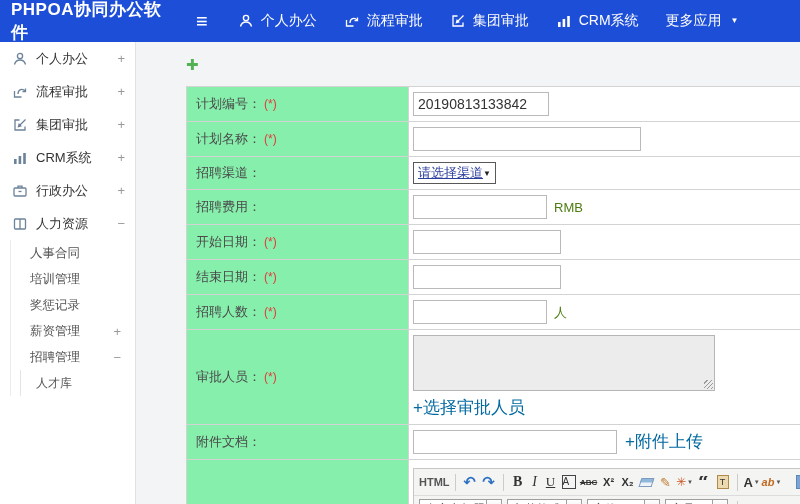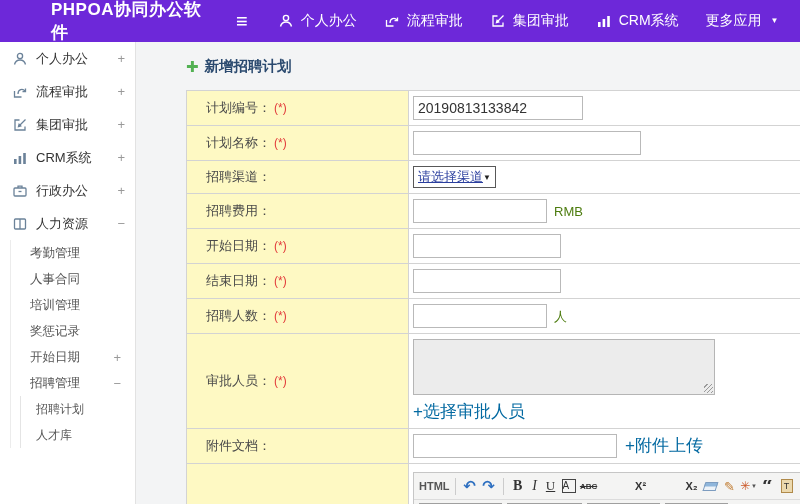--- a/index.html
+++ b/index.html
@@ -1,21 +1,21 @@
 <!DOCTYPE html>
 <html><head>
 <meta charset="utf-8">
 <style>
   * { margin:0; padding:0; box-sizing:border-box; }
   body { font-family:"Liberation Sans","DejaVu Sans",sans-serif; background:#888; }
   .screen { position:relative; width:800px; height:504px; overflow:hidden; background:#f3f4f5; }
 
   
-  .topbar { position:absolute; top:0; left:0; width:800px; height:42px; background:#6d28d9;
-            display:flex; align-items:center; color:#fff; z-index:5;padding-left:40px; }
+  .topbar { position:absolute; top:0; left:0; width:800px; height:42px; background:#1d4ed8;
+            display:flex; align-items:center; color:#fff; z-index:5; }
   .logo { font-size:17px; font-weight:bold; padding-left:11px; width:164px; letter-spacing:.5px; }
   .menu-toggle { font-size:20px; margin-left:32px; cursor:pointer; line-height:1; }
   .topnav { display:flex; align-items:center; margin-left:30px; gap:27px; font-size:14px; }
   .nav-item { display:flex; align-items:center; gap:7px; cursor:pointer; color:#fff; text-decoration:none; }
   .nic { width:16px; height:16px; display:inline-flex; }
   .nic svg { width:16px; height:16px; }
   .caret-dn { font-size:8px; line-height:1; margin-left:2px; }
 
   
   .sidebar { position:absolute; top:42px; left:0; width:136px; height:462px; background:#fff;
@@ -35,29 +35,29 @@
   .subsub-item { height:26px; display:flex; align-items:center; padding-left:15px; font-size:12px; color:#555; cursor:pointer; }
 
   
   .main { position:absolute; left:137px; top:42px; width:663px; height:462px; background:#f3f4f5; }
   .page-title { display:flex; align-items:center; gap:6px; padding:15px 0 0 49px; }
   .plus { color:#53b153; font-size:15px; font-weight:bold; line-height:1; }
   .page-title h1 { font-size:14.5px; color:#2b4a6f; font-weight:bold; }
 
   table.form { margin:14px 0 0 49px; border-collapse:collapse; width:660px; background:#fff; table-layout:fixed; }
   table.form td { border:1px solid #d3d3d3; vertical-align:middle; }
-  td.lbl { width:222px; padding-left:19px; font-size:13px; color:#4a4a4a; background:#fef9c3; }
+  td.lbl { width:222px; padding-left:9px; font-size:13px; color:#4a4a4a; background:#86efac; }
   td.val { padding:5px 4px; }
   tr.r-s td { height:33px; }
   tr.r-appr td { height:77px; }
   .req { color:#e23b3b; margin-left:3px; font-size:12px; }
 
   .inp { height:24px; border:1px solid #b9b9b9; background:#fff; padding:1px 4px; font-size:14px;
          color:#333; font-family:inherit; }
-  .w170{width:170px} .w228{width:228px} .w134{width:134px} .w148{width:148px} .w204{width:204px}
+  .w170{width:136px} .w228{width:228px} .w134{width:134px} .w148{width:148px} .w204{width:204px}
   .suffix { font-size:13px; color:#4d7c0f; margin-left:7px; }
 
   .selectbox { display:inline-flex; align-items:center; height:22px; border:1px solid #585858;
                background:#fff; padding:0 4px; cursor:pointer; }
   .sel-text { font-size:13px; color:#2b3f9e; text-decoration:underline; }
   .sel-arrow { font-size:8px; color:#222; }
 
   .approver-box { width:302px; height:56px; background:#ececec; border:1px solid #b5b5b5; position:relative; }
   .approver-box::after { content:""; position:absolute; right:1px; bottom:1px; width:9px; height:9px;
        background:repeating-linear-gradient(135deg,transparent 0 2px,#9a9a9a 2px 3px); }
@@ -73,21 +73,21 @@
   .tbtn { display:inline-flex; align-items:center; justify-content:center; height:22px; min-width:18px;
           font-size:13px; color:#333; cursor:pointer; border-radius:2px; flex:none; }
   .sep { width:1px; height:17px; background:#ccc; margin:0 4px; flex:none; }
   .t-html { font-size:11px; font-weight:bold; color:#555; letter-spacing:0; min-width:24px; }
   .u-blue { color:#2d6fc0; font-size:15px; font-weight:bold; }
   .b-b { font-weight:bold; font-family:"Liberation Serif",serif; font-size:14px; }
   .b-i { font-style:italic; font-family:"Liberation Serif",serif; font-size:14px; min-width:14px; }
   .b-u { text-decoration:underline; font-family:"Liberation Serif",serif; font-size:13px; min-width:16px; }
   .b-abox { border:1px solid #444; font-size:10px; line-height:11px; height:14px; min-width:14px; }
   .b-abc { font-size:8px; font-weight:bold; text-decoration:line-through; min-width:20px; }
-  .b-x { font-size:11px; font-weight:bold;margin-left:32px; }
+  .b-x { font-size:11px; font-weight:bold; }
   .ic-eraser { width:13px; height:9px; transform:skewX(-18deg);
                background:linear-gradient(180deg,#8fb6db 55%,#eef3f8 45%); border:1px solid #7d9cbf; }
   .ic-brush { color:#c07a2e; font-size:13px; }
   .ic-paint { color:#cc5a2a; font-size:12px; }
   .mini-caret { font-size:6px; color:#555; margin-left:1px; }
   .b-quote { font-family:"DejaVu Serif",serif; font-weight:bold; font-size:19px; line-height:8px;
              height:12px; color:#333; overflow:hidden; }
   .ic-paste { width:12px; height:14px; border:1px solid #b08a4a; background:#ecd9ae; font-size:9px;
               display:flex; align-items:center; justify-content:center; color:#333; }
   .b-colorA { font-weight:bold; font-size:13px; }
@@ -220,54 +220,47 @@
           <rect x="2.5" y="3" width="11" height="10" rx="1"></rect>
             <path d="M8 3v10"></path>
         </svg>
       </span>
       <span class="slabel">人力资源</span>
       <span class="expand">−</span>
     </div>
 
     <div class="sub-menu">
       <div class="sub-item">
-        <span>考勤管理</span>
-      </div>
-      <div class="sub-item">
         <span>人事合同</span>
       </div>
       <div class="sub-item">
         <span>培训管理</span>
       </div>
       <div class="sub-item">
         <span>奖惩记录</span>
       </div>
       <div class="sub-item">
-        <span>开始日期</span>
+        <span>薪资管理</span>
         <span class="expand">+</span>
       </div>
       <div class="sub-item">
         <span>招聘管理</span>
         <span class="expand">−</span>
       </div>
       <div class="subsub">
         <div class="subsub-item">
-          <span>招聘计划</span>
-        </div>
-        <div class="subsub-item">
           <span>人才库</span>
         </div>
       </div>
     </div>
   </div>
 
   <div class="main">
     <div class="page-title">
       <span class="plus">✚</span>
-      <h1>新增招聘计划</h1>
     </div>
 
     <table class="form">
       <tbody>
           <tr class="r-s">
         <td class="lbl">
           <span>计划编号：</span><span class="req">(*)</span>
         </td>
         <td class="val">
           <input class="inp w170" value="20190813133842" style="">

